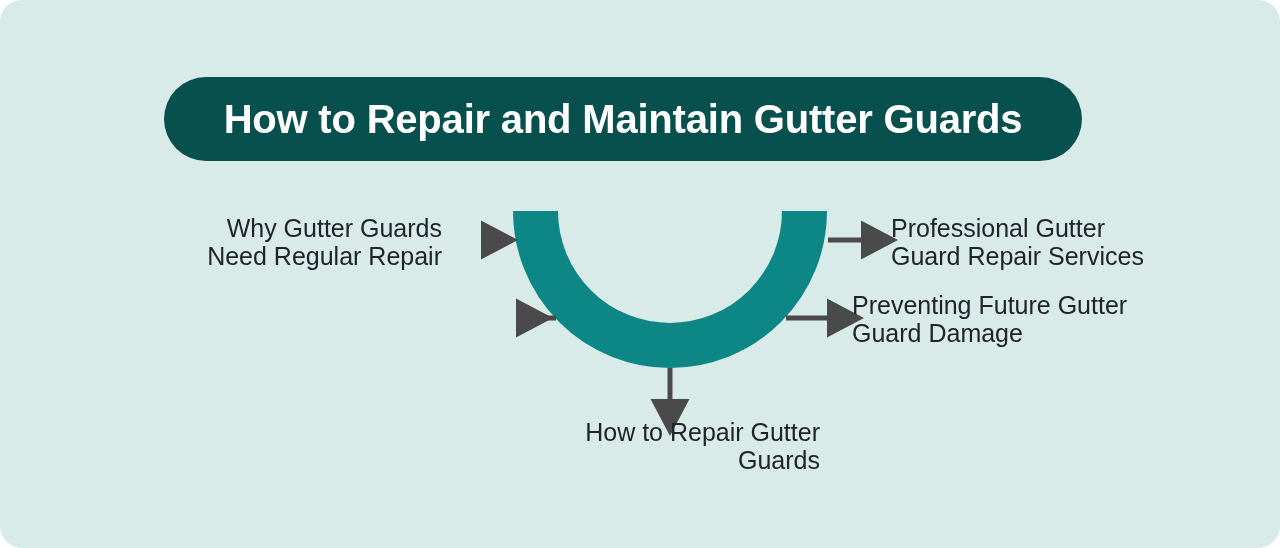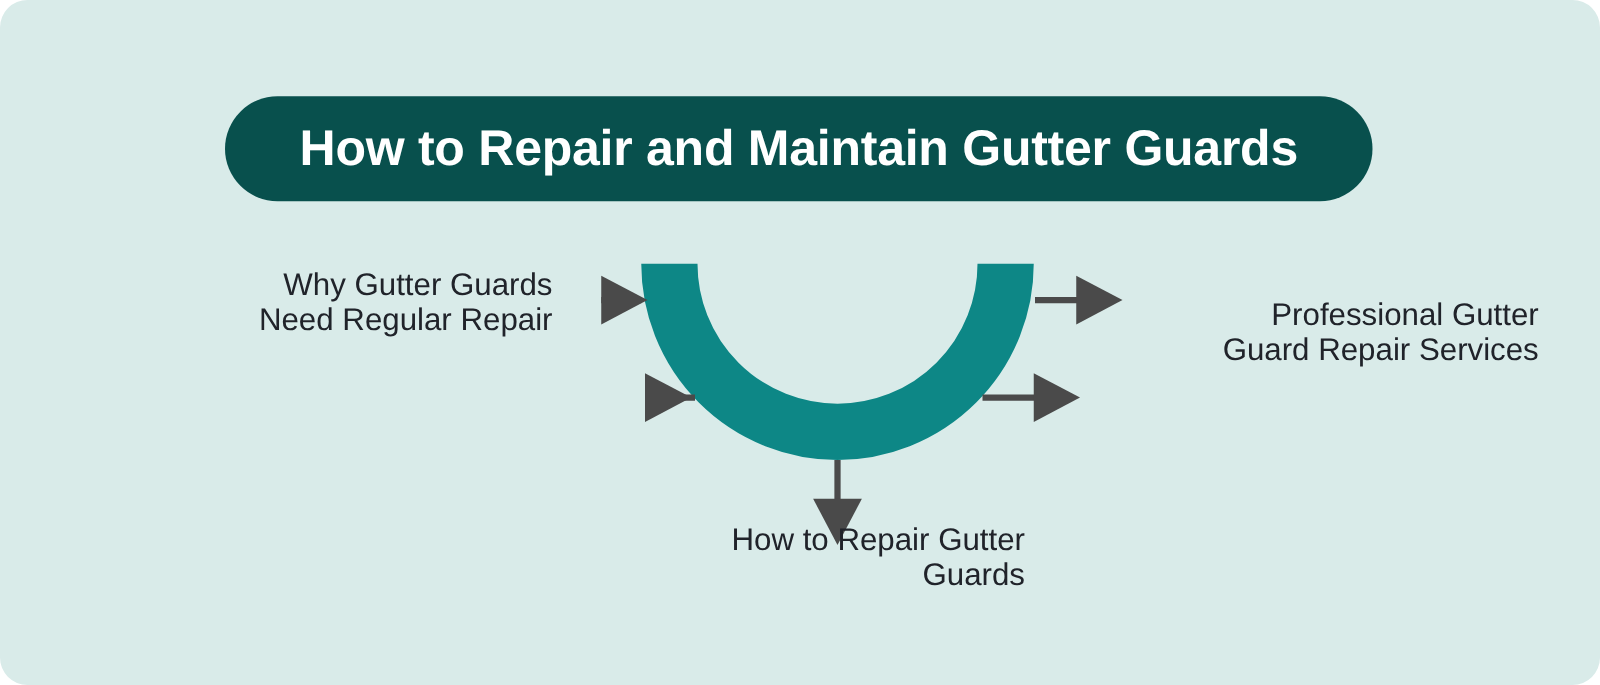--- a/index.html
+++ b/index.html
@@ -20,21 +20,21 @@
     width: 1280px;
     height: 548px;
     background: #d9ebe9;
     border-radius: 22px;
     overflow: hidden;
   }
 
   
   #title-pill {
     position: absolute;
-    left: 180px;
+    left: 164px;
     top: 77px;
     width: 918px;
     height: 84px;
     background: #08504d;
     border-radius: 42px;
     display: flex;
     align-items: center;
     justify-content: center;
   }
   #title-text {
@@ -60,21 +60,21 @@
   .node-label {
     position: absolute;
     color: #20232a;
     font-family: Liberation Sans, sans-serif;
     font-size: 25px;
     line-height: 1.12;
     font-weight: normal;
     white-space: pre-line;
   }
   .label-left  { text-align: right; }
-  .label-right { text-align: right; margin-top: 24px; }
+  .label-right { text-align: left; }
   .label-bottom{ text-align: center; }
 
   #label-why {
     left: 110px;  top: 214px;  width: 332px;
   }
   #label-common {
     left: 90px;   top: 301px;  width: 422px;
   }
   #label-professional {
     left: 891px;  top: 214px;  width: 340px;
@@ -125,17 +125,19 @@
     <line x1="670" y1="368" x2="670" y2="400" stroke="#4a4a4a" stroke-width="5" marker-end="url(#head-down)"></line>
   </svg>
 
   <div class="node-label label-left" id="label-why">Why Gutter Guards
 Need Regular Repair</div>
 
 
   <div class="node-label label-right" id="label-professional">Professional Gutter
 Guard Repair Services</div>
 
+  <div class="node-label label-right" id="label-preventing">Preventing Future Gutter
+Guard Damage</div>
 
   <div class="node-label label-bottom" id="label-howto">How to Repair Gutter
 Guards</div>
 
 </div>
 
 </body></html>

